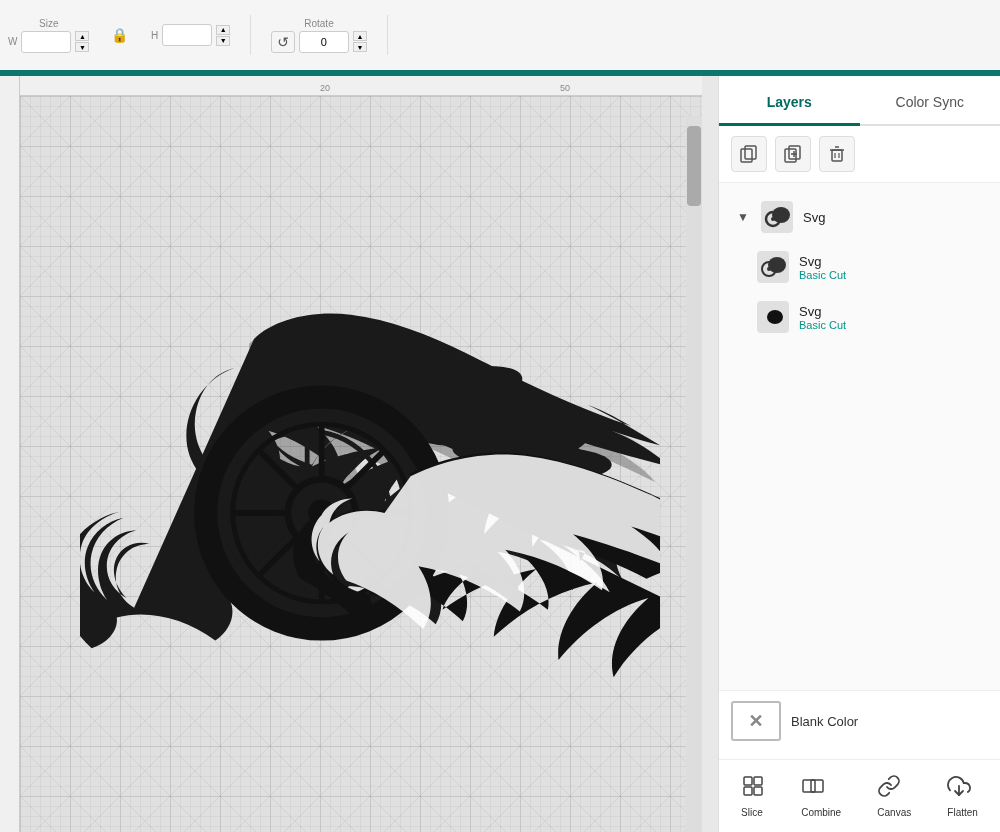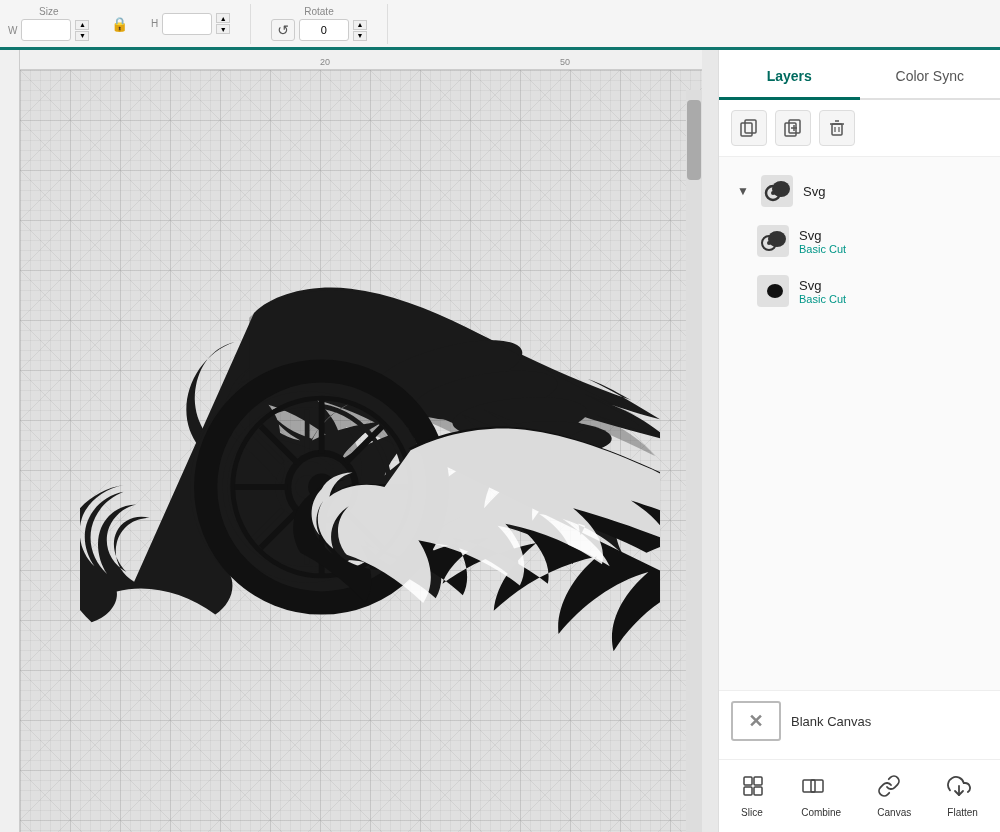--- a/index.html
+++ b/index.html
@@ -1,22 +1,22 @@
 <!DOCTYPE html>
 <html><head>
   <meta charset="utf-8">
   <style>
     * { box-sizing: border-box; margin: 0; padding: 0; }
     body { width: 1000px; height: 832px; overflow: hidden; font-family: Arial, sans-serif; background: #fff; display: flex; flex-direction: column; }
 
     
     .toolbar {
-      height: 50px;
+      height: 76px;
       background: #f5f5f5;
-      border-bottom: 3px solid #0f766e;
+      border-bottom: 6px solid #0f766e;
       display: flex;
       align-items: center;
       padding: 0 8px;
       gap: 20px;
       flex-shrink: 0;
     }
     .toolbar-group {
       display: flex;
       flex-direction: column;
       align-items: center;
@@ -647,21 +647,21 @@
         </div>
       </div>
 
     </div>
 
     <div class="panel-bottom">
       <div class="blank-canvas-row">
         <div class="blank-canvas-thumb">
           <span class="blank-canvas-x">✕</span>
         </div>
-        <span class="blank-canvas-label">Blank Canvas</span>
+        <span class="blank-canvas-label">Blank Color</span>
       </div>
     </div>
 
     <div class="panel-actions">
       <button class="action-btn">
         <span class="icon">
           <svg width="24" height="24" viewBox="0 0 24 24">
             <rect x="3" y="3" width="8" height="8" rx="1" fill="none" stroke="#444" stroke-width="1.5"></rect>
             <rect x="13" y="3" width="8" height="8" rx="1" fill="none" stroke="#444" stroke-width="1.5"></rect>
             <rect x="3" y="13" width="8" height="8" rx="1" fill="none" stroke="#444" stroke-width="1.5"></rect>

